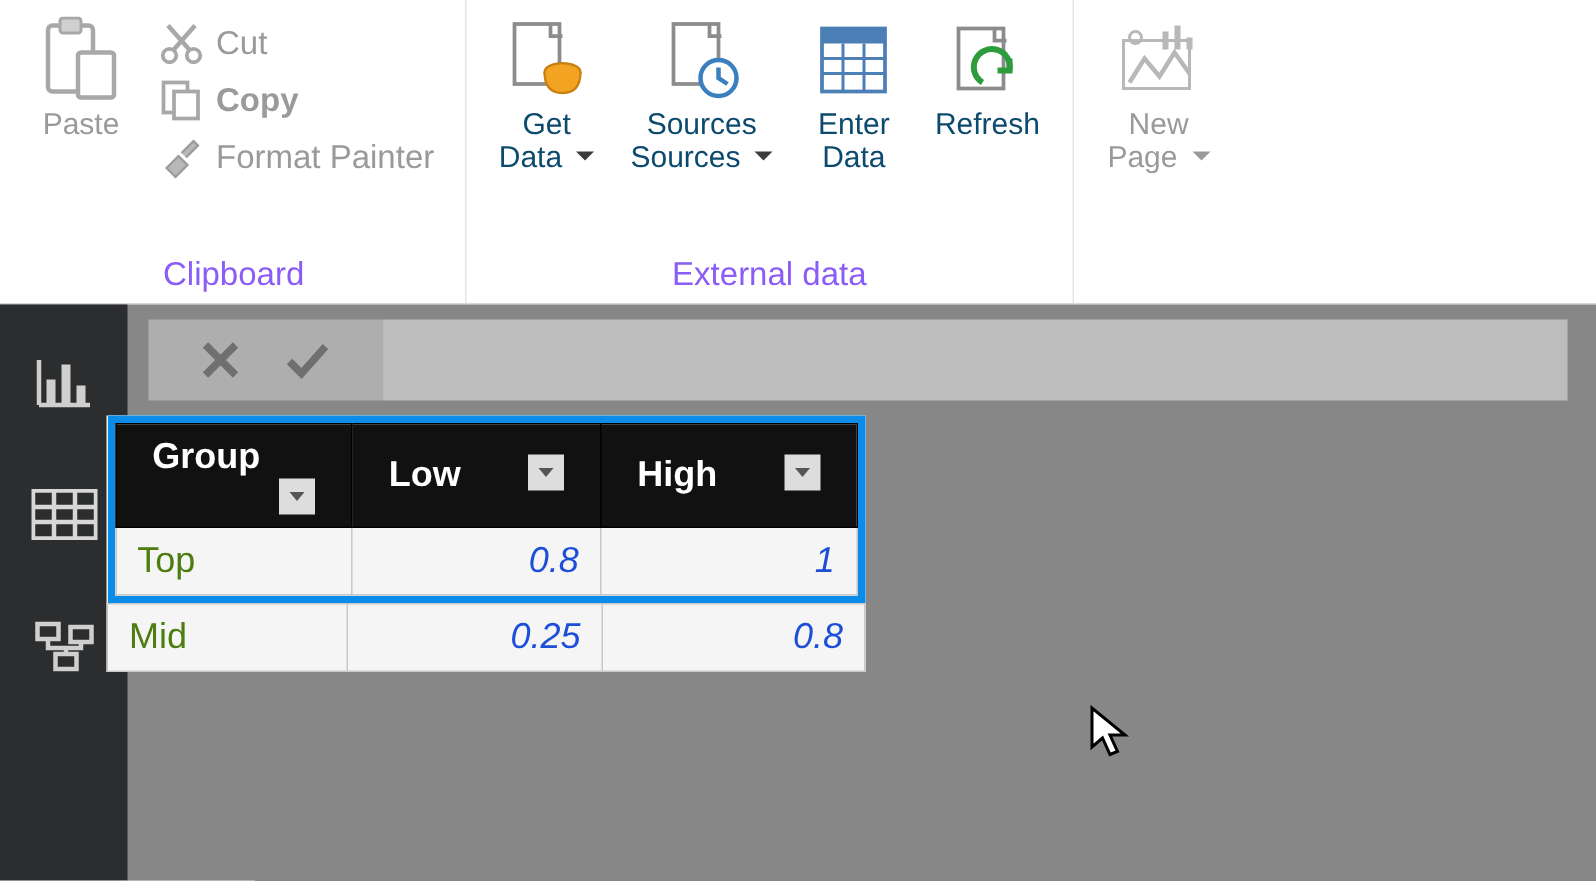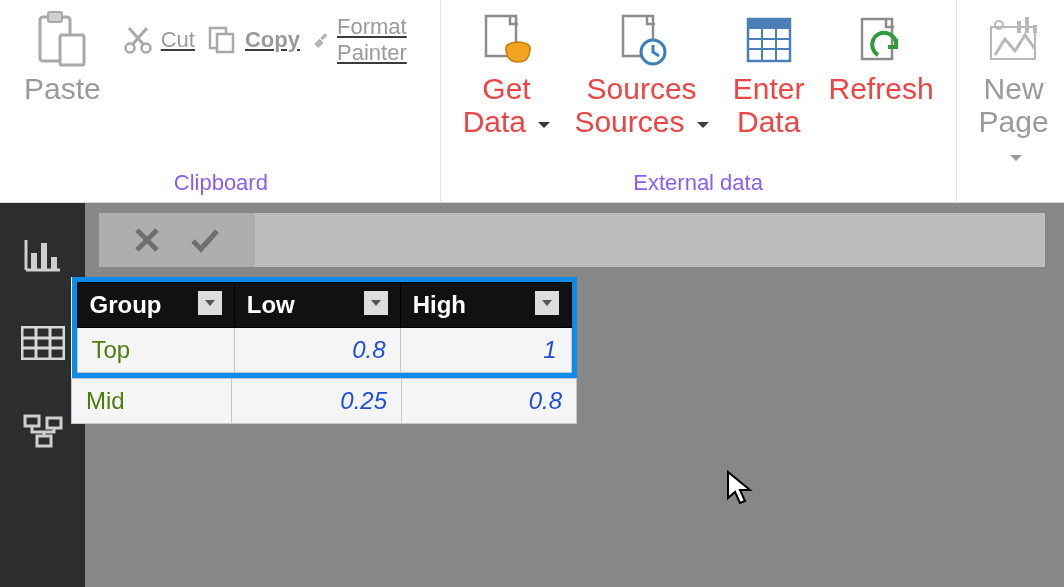--- a/index.html
+++ b/index.html
@@ -34,28 +34,28 @@
   .group-body { display:flex; align-items:flex-start; }
   .group-label {
     font-size: 22px;
     color: #8b5cf6;
     padding: 6px 0 4px 0;
   }
   .big-btn {
     display:flex; flex-direction:column; align-items:center;
     padding: 4px 12px 0 12px;
     cursor:pointer;
-    color:#ef4444;
+    color:#0c4a6e;
   }
   .big-btn.disabled { color:#9a9a9a; }
-  .big-btn .lbl { font-size:30px; line-height:1.1; margin-top:2px; text-align:center;}
+  .big-btn .lbl { font-size:20px; line-height:1.1; margin-top:2px; text-align:center;}
   .big-btn .caret { margin-left:4px; }
   .icon-box { width:60px; height:60px; display:flex; align-items:center; justify-content:center; }
 
-  .small-stack { display:flex; flex-direction:row; padding:4px 4px 0 4px;text-decoration:underline; }
+  .small-stack { display:flex; flex-direction:column; padding:4px 4px 0 4px; }
   .small-btn { display:flex; align-items:center; padding:4px 6px; cursor:pointer; color:#3b3b3b; font-size:22px;}
   .small-btn.disabled{ color:#9a9a9a; }
   .small-btn svg{ margin-right:8px; }
 
   
   .workspace {
     position:absolute; left:0; top:203px; height:384px; width:1064px;
     background:#878787;
     display:flex;
   }
@@ -85,21 +85,21 @@
     border:5px solid #0c8ce9;
     padding:0;
   }
   table.dt{
     border-collapse:collapse;
     background:#f3f3f3;
     font-size:24px;
   }
   table.dt th{
     background:#111; color:#fff; font-weight:700; text-align:left;
-    padding:8px 12px; border:1px solid #000;
+    padding:8px 24px; border:1px solid #000;
   }
   table.dt th .fbtn{
     float:right; width:24px; height:24px; background:#ddd; display:flex; align-items:center; justify-content:center; margin-left:14px;
   }
   table.dt th .fbtn svg{ display:block;}
   table.dt td{
     border:1px solid #c8c8c8; padding:8px 14px 8px 14px; background:#f5f5f5;
   }
   table.dt td.num{ text-align:right; font-style:italic; color:#1d4ed8; }
   table.dt td.txt{ color:#4d7c0f; }

